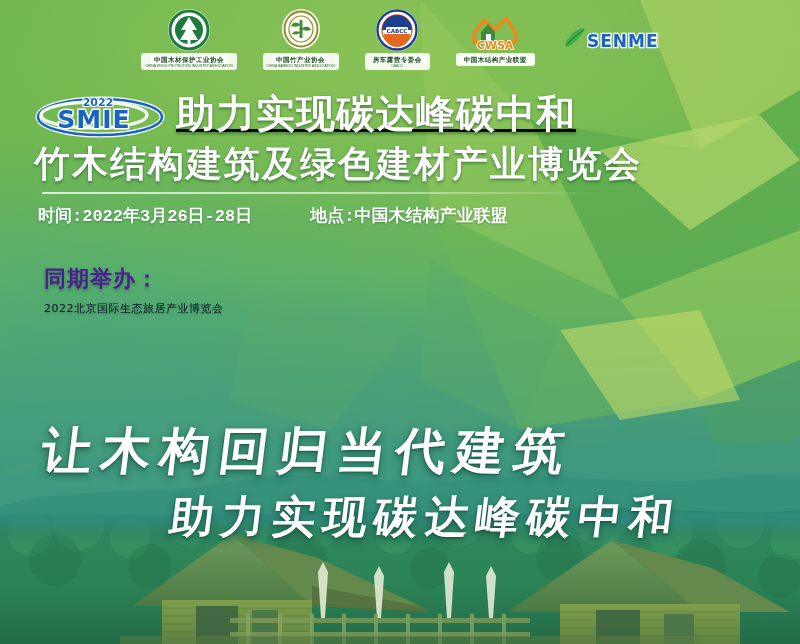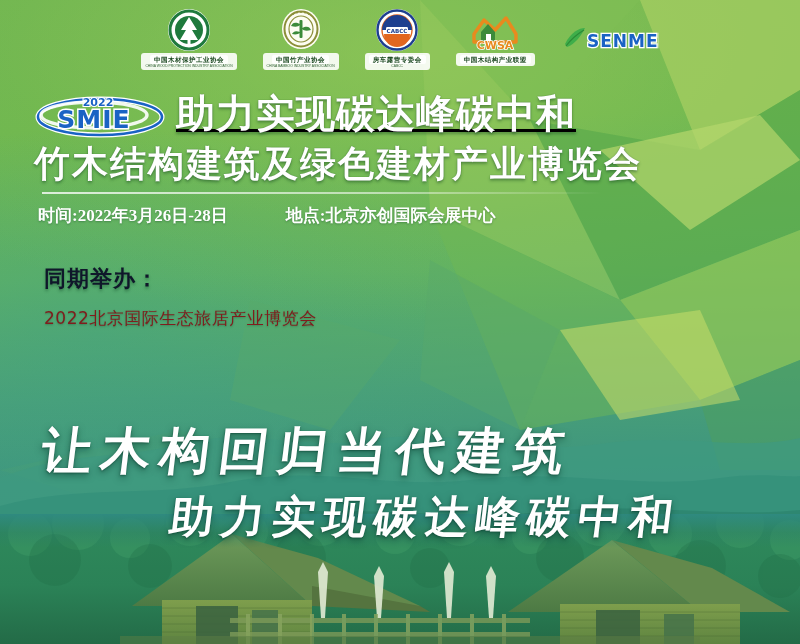--- a/index.html
+++ b/index.html
@@ -85,37 +85,37 @@
   
   .divider{
     position:absolute;left:42px;top:192px;width:560px;height:2px;
     background:linear-gradient(90deg,rgba(255,255,255,.78) 0%,rgba(255,255,255,.55) 60%,rgba(255,255,255,0) 100%);
   }
 
   
   .meta{
     position:absolute;left:38px;top:204px;width:720px;
     display:flex;align-items:baseline;gap:58px;
-    font-family:Liberation Serif, serif;
+    font-family:Liberation Mono, monospace;
     font-size:17px;font-weight:bold;color:#ffffff;
     text-shadow:0 1px 2px rgba(20,70,40,.4);
     white-space:nowrap;
   }
 
   
   .concurrent{position:absolute;left:44px;top:264px;width:560px;}
   .concurrent .c-title{
     font-family:"DejaVu Sans","Liberation Sans",sans-serif;
-    font-size:22px;font-weight:bold;color:#0f172a;letter-spacing:1px;
+    font-size:22px;font-weight:bold;color:#4c1d95;letter-spacing:1px;
     text-shadow:0 2px 3px rgba(20,70,40,.45);
-    margin-bottom:16px;
+    margin-bottom:6px;
   }
   .concurrent .c-item{
     font-family:"DejaVu Sans","Liberation Sans",sans-serif;
-    font-size:17px;color:#7f1d1d;letter-spacing:.5px;line-height:17px;
+    font-size:11px;color:#0f172a;letter-spacing:.5px;line-height:17px;
     margin-bottom:16px;white-space:nowrap;
     text-shadow:0 1px 2px rgba(20,70,40,.35);
   }
 
   
   .slogan{position:absolute;left:0;right:0;top:418px;height:120px;}
   .sl-1,.sl-2{
     position:absolute;white-space:nowrap;
     font-family:"DejaVu Serif","Liberation Serif",serif;
     font-weight:bold;color:#ffffff;
@@ -364,21 +364,21 @@
     </div>
     <div class="hl-row2">
       <span class="hl-text">竹木结构建筑及绿色建材产业博览会</span>
     </div>
   </div>
 
   <div class="divider"></div>
 
   <div class="meta">
     <span>时间:2022年3月26日-28日</span>
-    <span>地点:北京亦创国际会展中心</span>
+    <span>地点:中国木结构产业联盟</span>
   </div>
 
   <div class="concurrent">
     <div class="c-title">同期举办：</div>
     <div class="c-item">2022北京国际生态旅居产业博览会</div>
   </div>
 
   <div class="slogan">
     <div class="sl-1">让木构回归当代建筑</div>
     <div class="sl-2">助力实现碳达峰碳中和</div>

